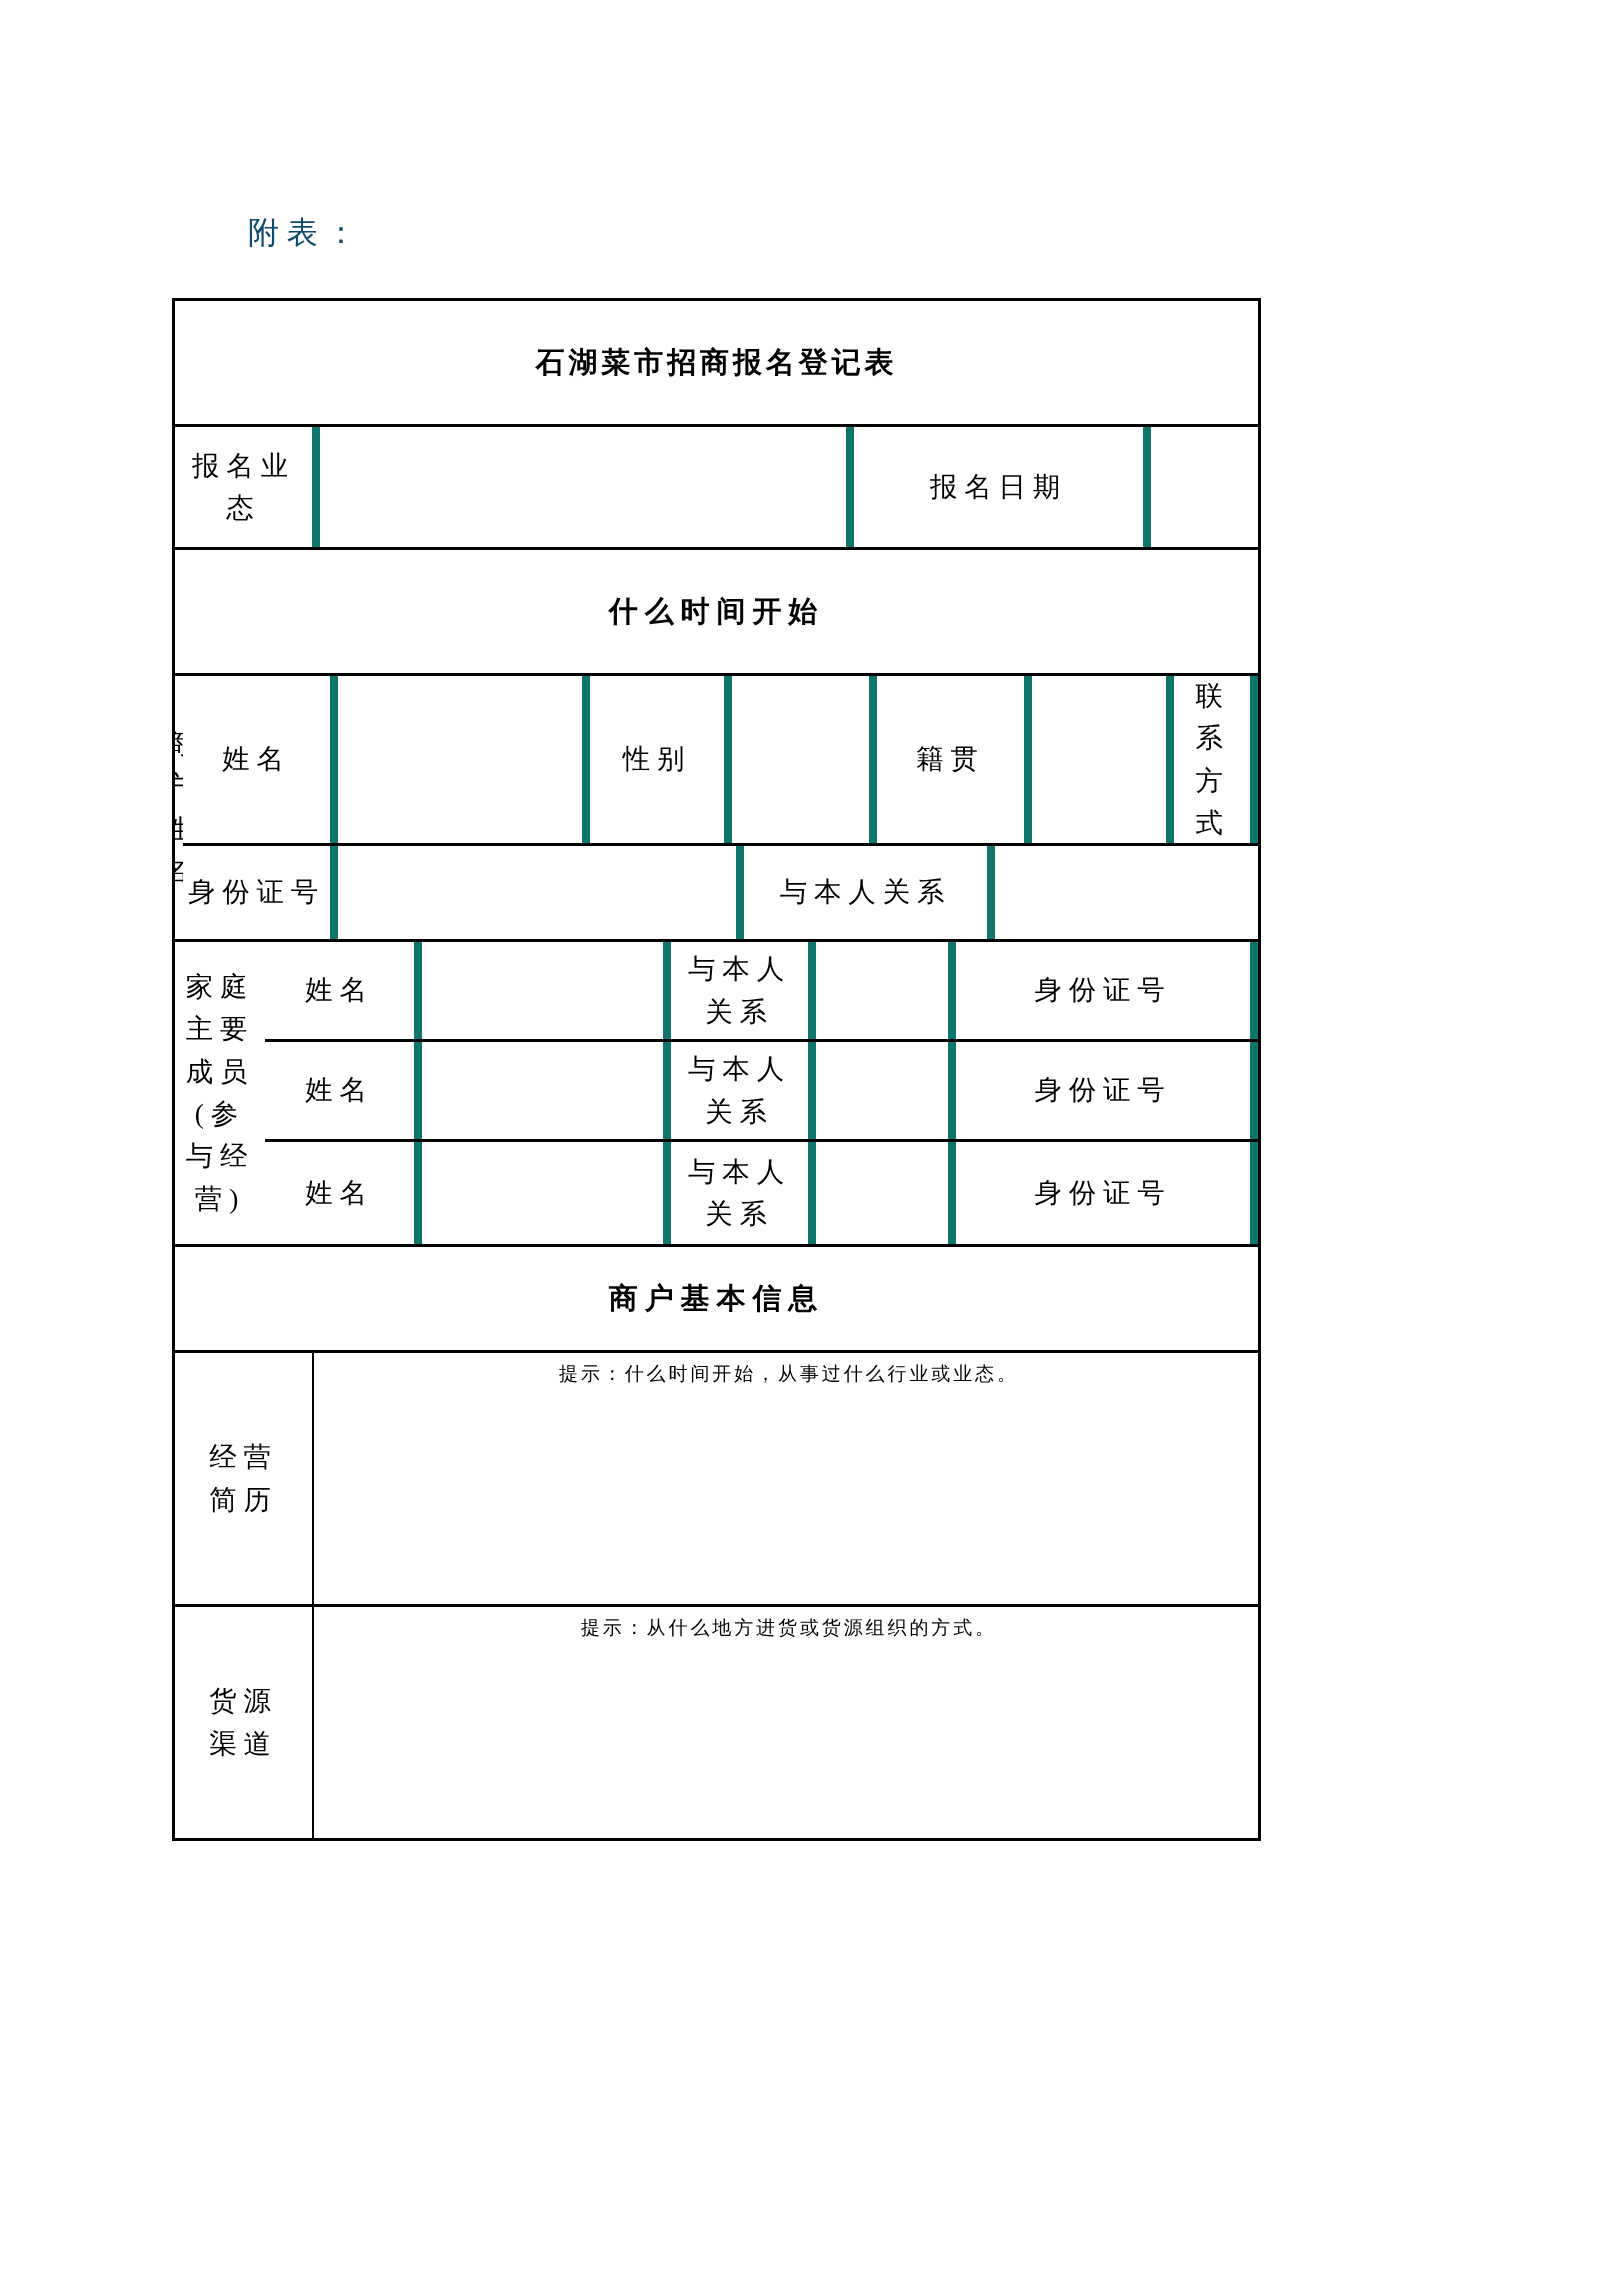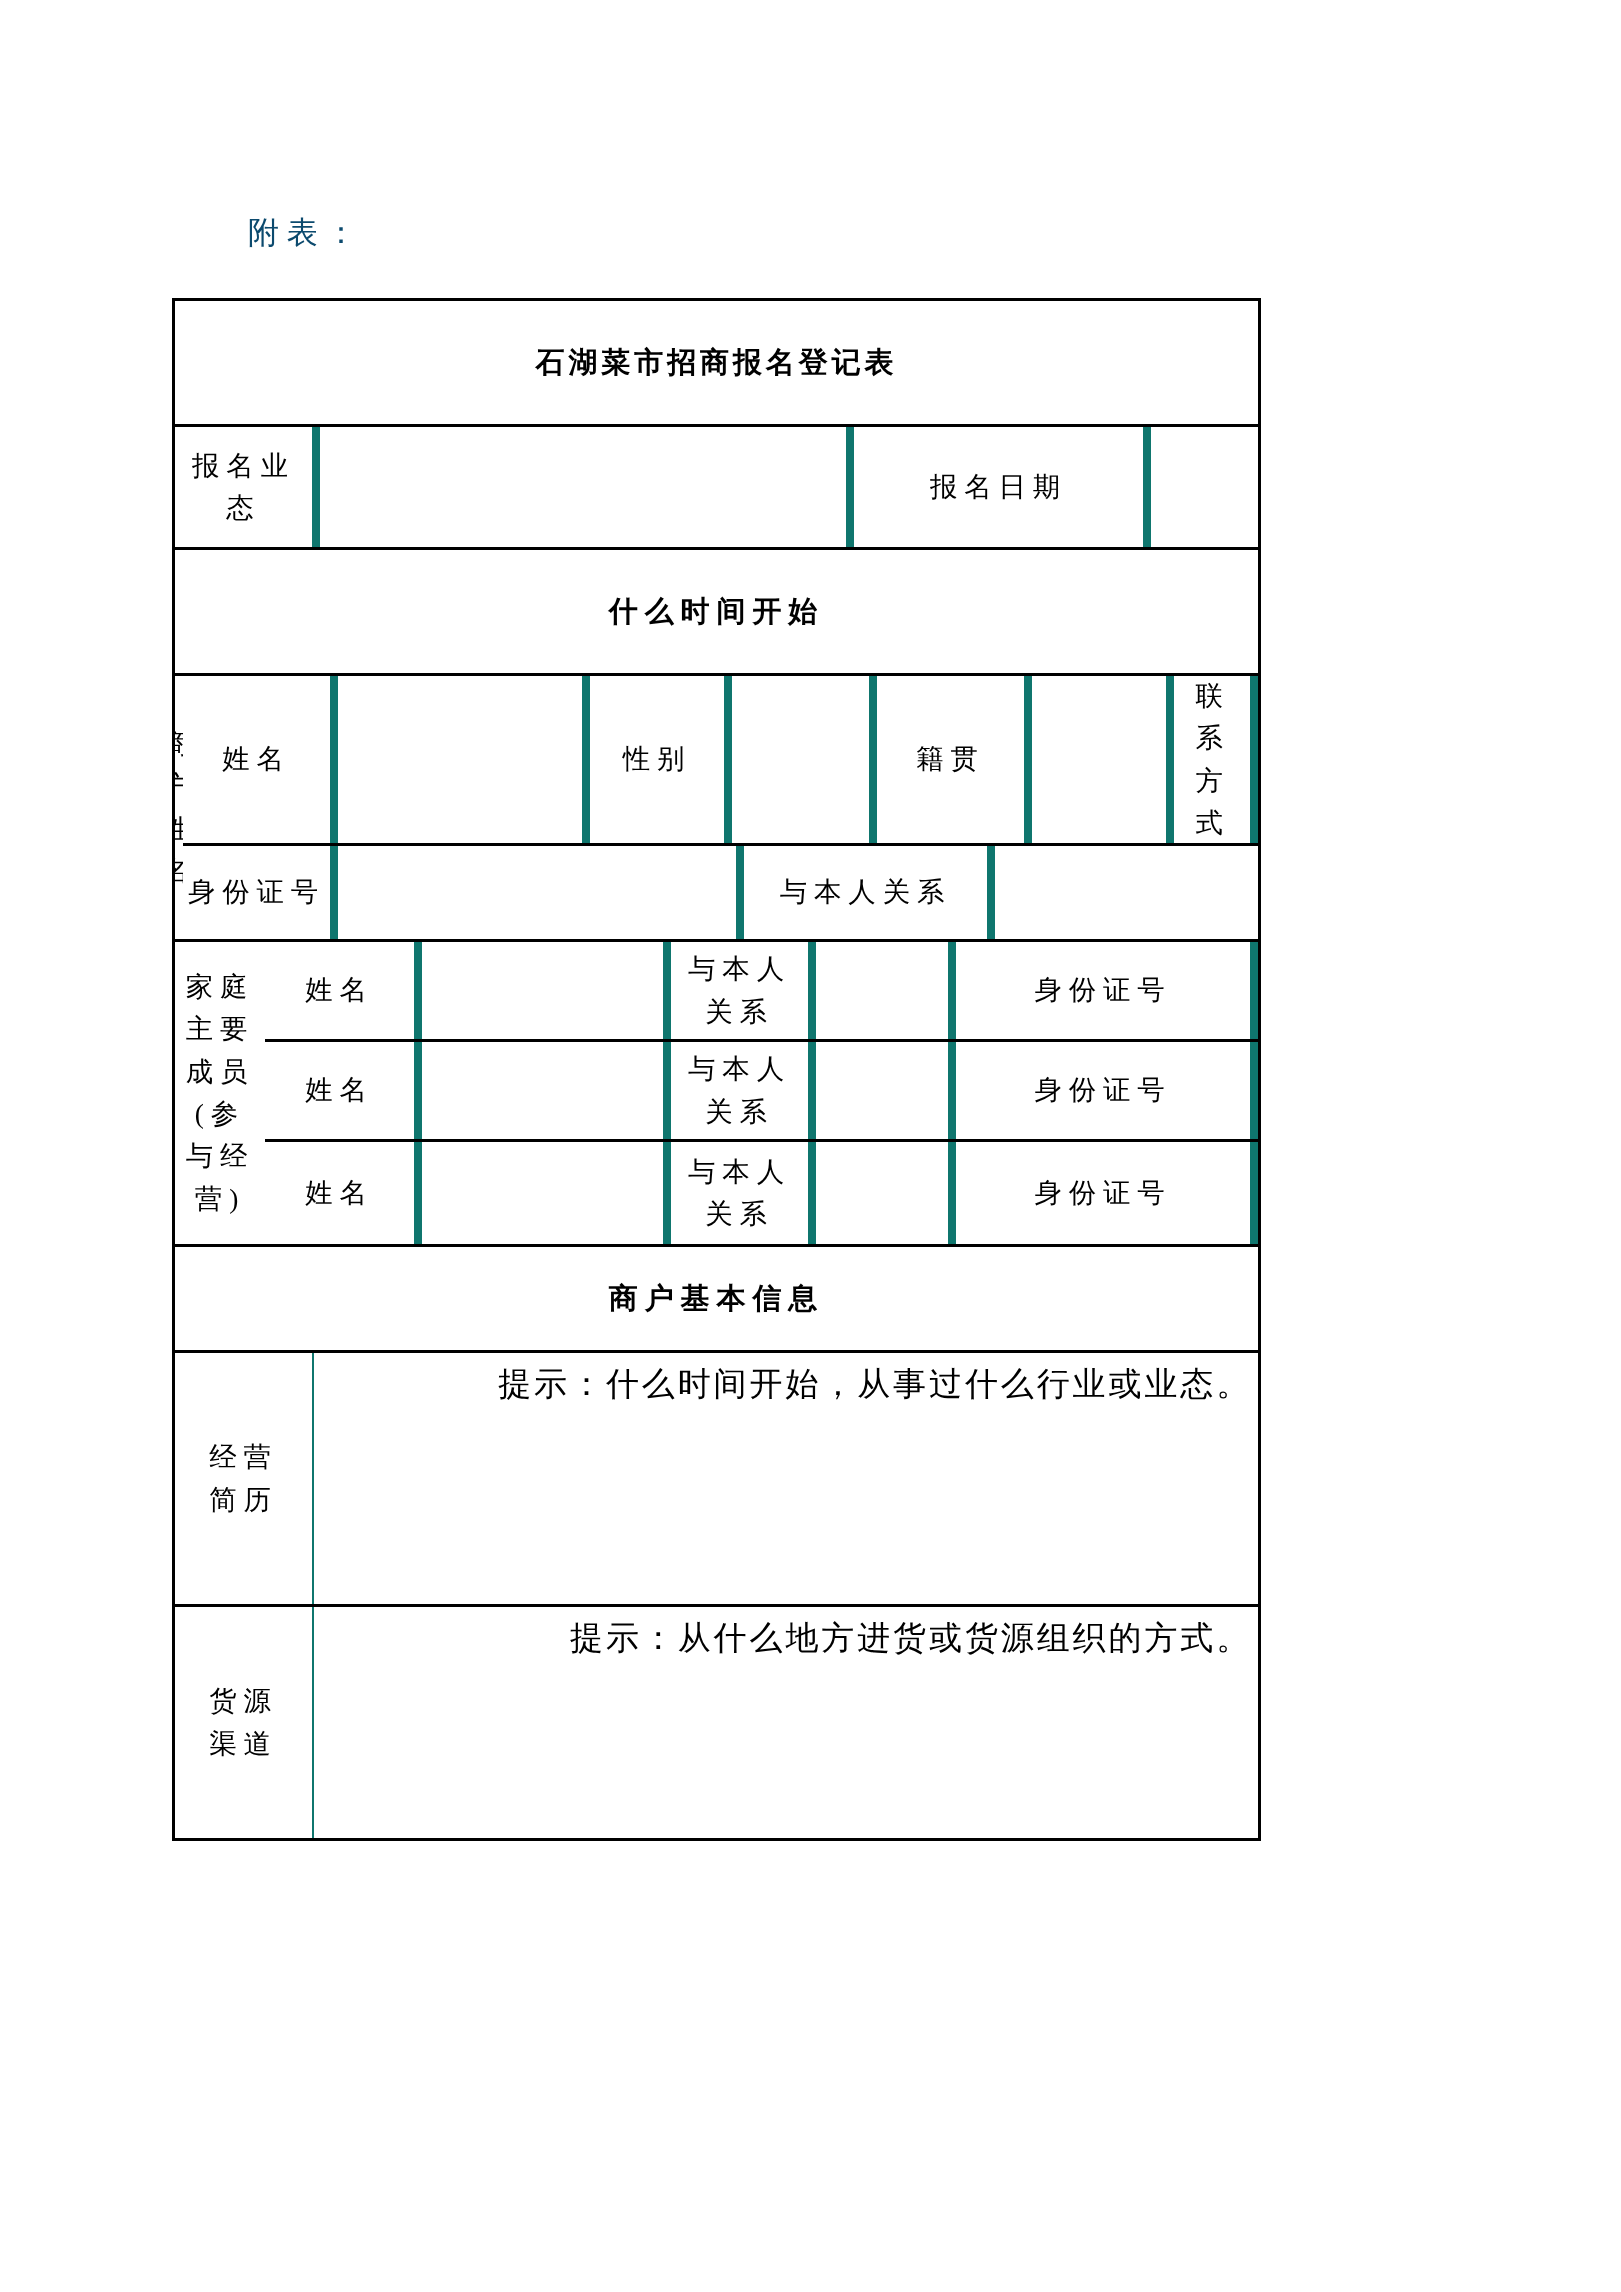--- a/index.html
+++ b/index.html
@@ -55,25 +55,25 @@
     font-size: 29px;
     letter-spacing: 6.9px;
   }
   .subcol { flex: 1; display: flex; flex-direction: column; }
   .subrow { display: flex; width: 100%; }
   .subrow.bt { border-top: 3.9px solid #000; }
   .narrow-wrap span { display: inline-block; width: 82px; }
   .vertical-label span { display: inline-block; width: 33px; }
   .hint-cell {
     flex: 1;
-    border-left: 2px solid #0f766e;
+    border-left: 2px solid #000000;
     display: block;
-    text-align: right;
+    text-align: center;
     padding: 7.8px 5.9px 7.8px 11.8px;
-    font-size: 33px;
+    font-size: 19px;
     letter-spacing: 2.9px;
     line-height: 1.4;
   }
   .flex1 { flex: 1; }
 </style>
 </head>
 <body>
 
 <div class="page">
 

